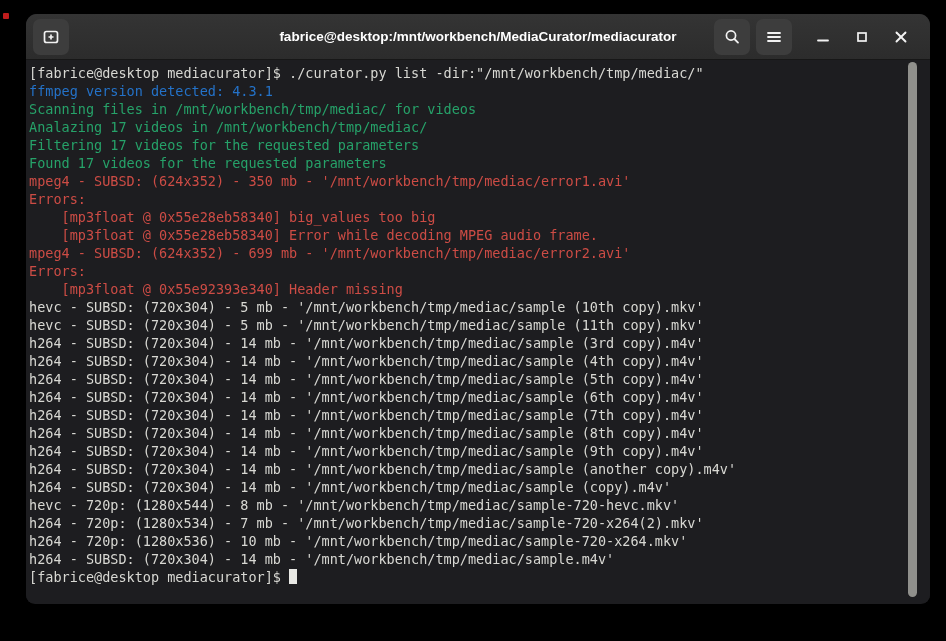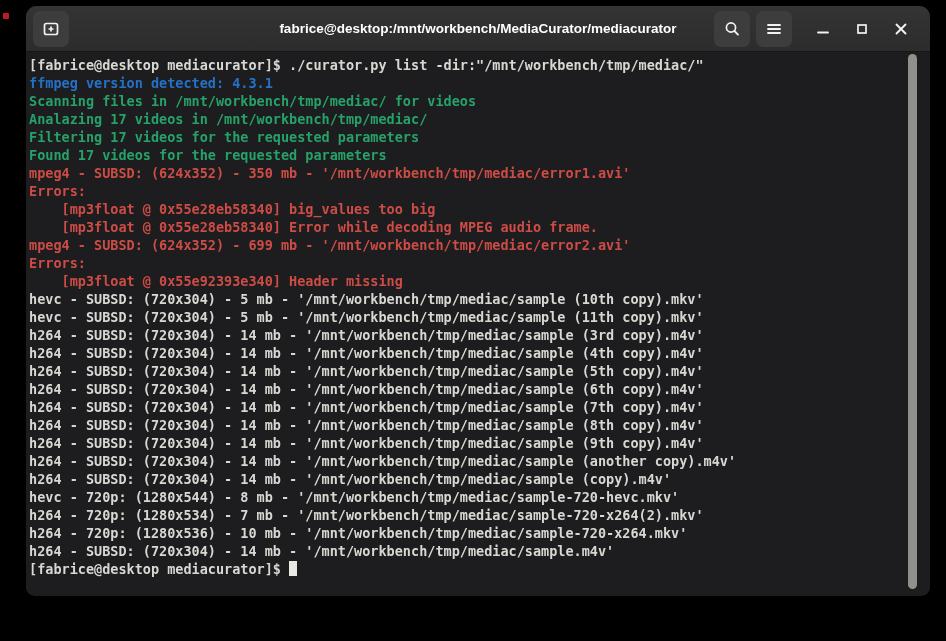--- a/index.html
+++ b/index.html
@@ -5,21 +5,21 @@
   * { margin: 0; padding: 0; box-sizing: border-box; }
   html, body { width: 946px; height: 641px; background: #000; overflow: hidden; }
   body { font-family: "Liberation Sans", sans-serif; position: relative; }
 
   .record-dot {
     position: absolute; left: 3px; top: 13px; width: 6px; height: 6px;
     background: #bf1d1d; border-radius: 1px;
   }
 
   .window {
-    position: absolute; left: 26px; top: 6px; width: 904px; height: 590px;
+    position: absolute; left: 26px; top: 14px; width: 904px; height: 590px;
     border-radius: 11px 11px 9px 9px; overflow: hidden;
     background: #1d1d20;
     box-shadow: 0 4px 18px rgba(0,0,0,0.8);
   }
 
   
   .titlebar {
     position: relative; height: 46px;
     background: linear-gradient(#343434, #2c2c2c);
     border-bottom: 1px solid #171717;
@@ -48,21 +48,20 @@
     cursor: pointer; border-radius: 17px; margin-right: 5px;
   }
   .winctl:last-child { margin-right: 12px; }
   .icon svg { display: block; }
 
   
   .terminal {
     position: relative; height: 543px;
     background: #1d1d20;
     padding: 4px 0 0 3px;
-    font-weight: bold;
   }
   .term-output {
     font-family: "DejaVu Sans Mono", "Liberation Mono", monospace;
     font-size: 13.5px; line-height: 18px;
     white-space: pre;
   }
   .tline { height: 18px; }
   .cursor {
     display: inline-block; width: 8px; height: 15px;
     vertical-align: -2px;

